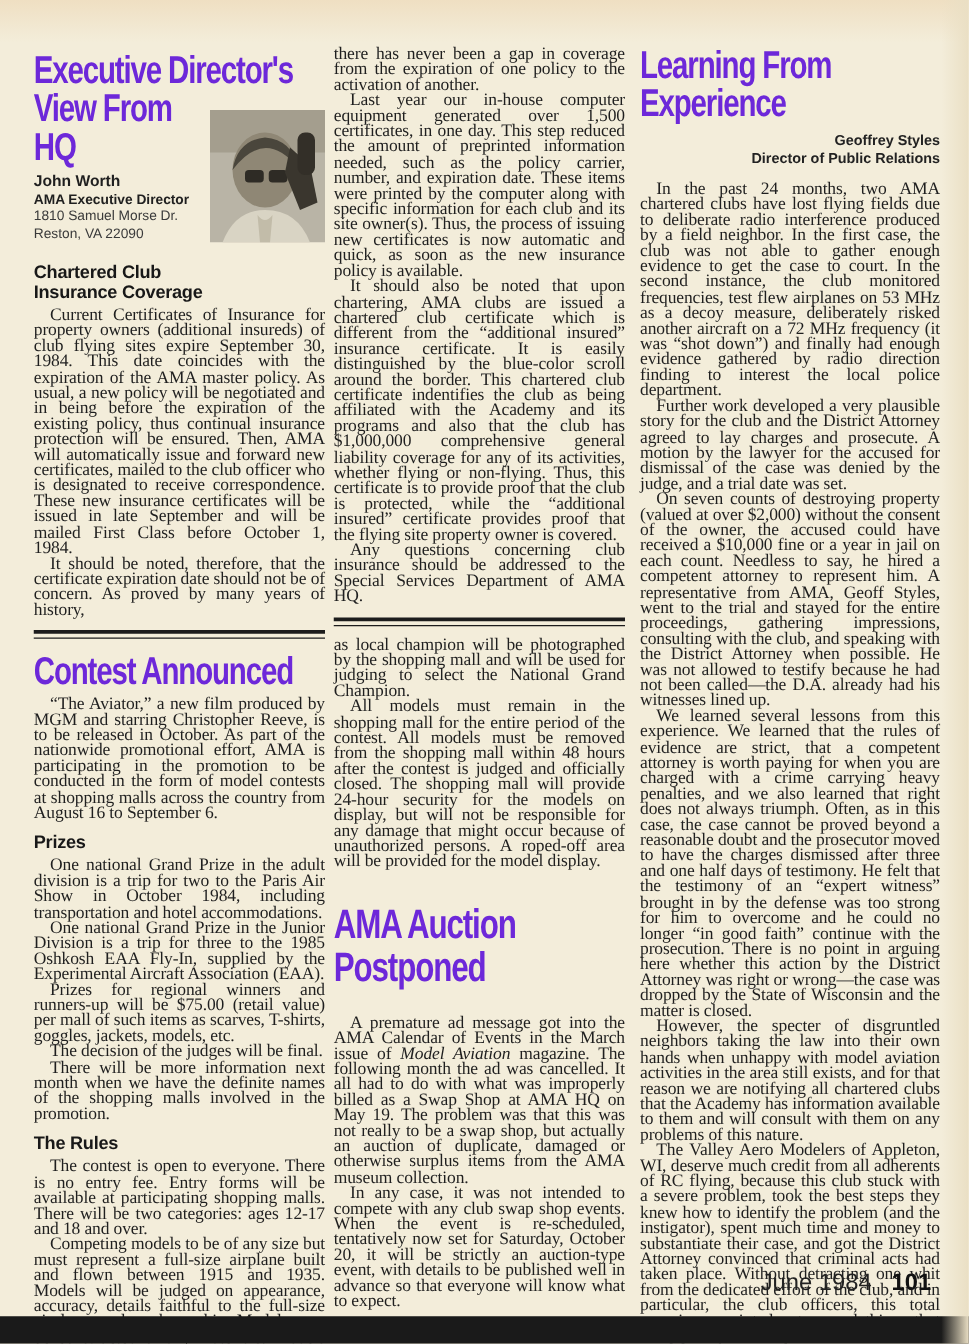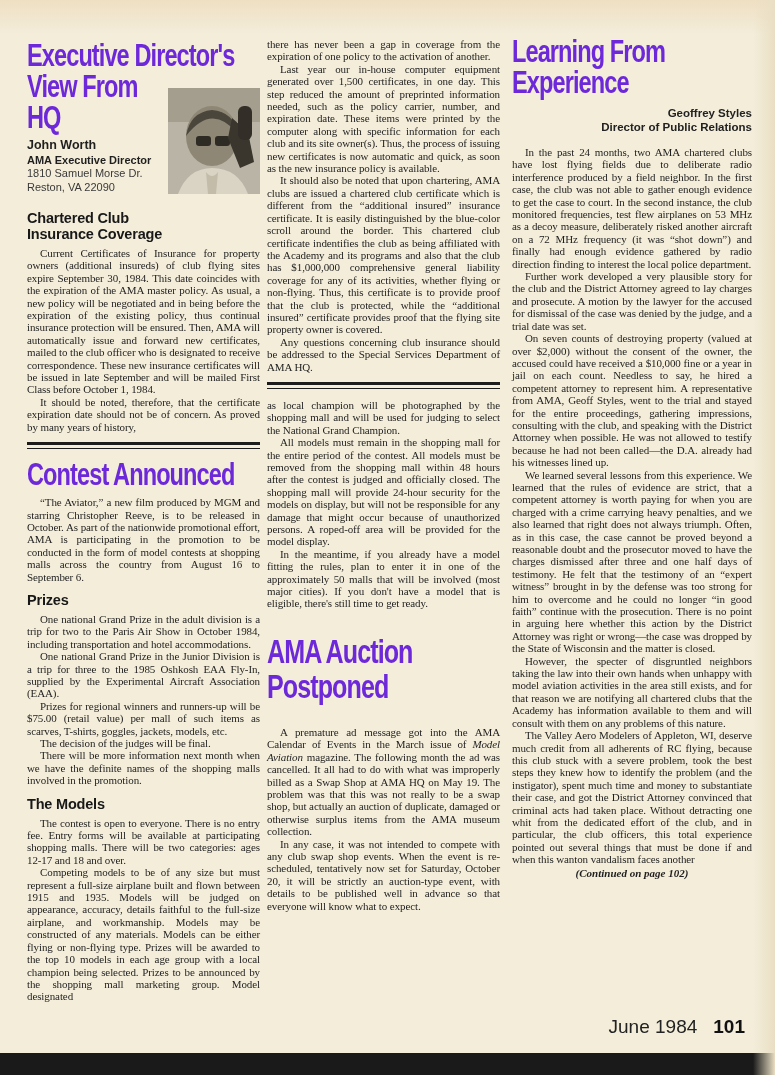--- a/index.html
+++ b/index.html
@@ -26,21 +26,21 @@
     display:block;font-family:"Liberation Sans",sans-serif;font-weight:700;
     font-size:31px;line-height:31px;letter-spacing:-1.2px;white-space:nowrap;
     transform:scaleX(0.76);transform-origin:0 50%;
   }
   .subhead{
     font-family:"Liberation Sans",sans-serif;font-weight:700;
     font-size:14.5px;line-height:16px;margin:9px 0 5px;letter-spacing:-0.2px;color:#181818;
   }
   .subhead .sh-line{display:block;}
   p.body{
-    font-size:11px;line-height:12.4px;margin:0;text-align:justify;
+    font-size:14px;line-height:12.4px;margin:0;text-align:justify;
     text-indent:13px;letter-spacing:-0.1px;
   }
   p.body.noindent{text-indent:0;}
   .double-rule{border-top:3px solid #1c1c1c;border-bottom:1.5px solid #1c1c1c;height:3px;margin:9px 0 10px;}
 
   .byline{margin-top:5px;width:142px;}
   .byline-name{font-family:"Liberation Sans",sans-serif;font-weight:700;font-size:12.5px;line-height:15px;}
   .byline-bold{font-family:"Liberation Sans",sans-serif;font-weight:700;font-size:11px;line-height:14px;}
   .byline-line{font-family:"Liberation Sans",sans-serif;font-size:11px;line-height:13.5px;color:#3a3a3a;}
 
@@ -116,36 +116,35 @@
 
   <p class="body">“The Aviator,” a new film produced by MGM and starring Christopher Reeve, is to be released in October. As part of the nationwide promotional effort, AMA is participating in the promotion to be conducted in the form of model contests at shopping malls across the country from August 16 to September 6.</p>
 
   <h2 class="subhead">Prizes</h2>
   <p class="body">One national Grand Prize in the adult division is a trip for two to the Paris Air Show in October 1984, including transportation and hotel accommodations.</p>
   <p class="body">One national Grand Prize in the Junior Division is a trip for three to the 1985 Oshkosh EAA Fly-In, supplied by the Experimental Aircraft Association (EAA).</p>
   <p class="body">Prizes for regional winners and runners-up will be $75.00 (retail value) per mall of such items as scarves, T-shirts, goggles, jackets, models, etc.</p>
   <p class="body">The decision of the judges will be final.</p>
   <p class="body">There will be more information next month when we have the definite names of the shopping malls involved in the promotion.</p>
 
-  <h2 class="subhead">The Models</h2>
+  <h2 class="subhead">The Rules</h2>
   <p class="body">The contest is open to everyone. There is no entry fee. Entry forms will be available at participating shopping malls. There will be two categories: ages 12-17 and 18 and over.</p>
   <p class="body">Competing models to be of any size but must represent a full-size airplane built and flown between 1915 and 1935. Models will be judged on appearance, accuracy, details faithful to the full-size airplane, and workmanship. Models may be constructed of any materials. Models can be either flying or non-flying type. Prizes will be awarded to the top 10 models in each age group with a local champion being selected. Prizes to be announced by the shopping mall marketing group. Model designated</p>
 </div>
 
 <div class="col" id="col2">
   <p class="body noindent">there has never been a gap in coverage from the expiration of one policy to the activation of another.</p>
   <p class="body">Last year our in-house computer equipment generated over 1,500 certificates, in one day. This step reduced the amount of preprinted information needed, such as the policy carrier, number, and expiration date. These items were printed by the computer along with specific information for each club and its site owner(s). Thus, the process of issuing new certificates is now automatic and quick, as soon as the new insurance policy is available.</p>
   <p class="body">It should also be noted that upon chartering, AMA clubs are issued a chartered club certificate which is different from the “additional insured” insurance certificate. It is easily distinguished by the blue-color scroll around the border. This chartered club certificate indentifies the club as being affiliated with the Academy and its programs and also that the club has $1,000,000 comprehensive general liability coverage for any of its activities, whether flying or non-flying. Thus, this certificate is to provide proof that the club is protected, while the “additional insured” certificate provides proof that the flying site property owner is covered.</p>
   <p class="body">Any questions concerning club insurance should be addressed to the Special Services Department of AMA HQ.</p>
 
   <div class="double-rule"></div>
 
   <p class="body noindent">as local champion will be photographed by the shopping mall and will be used for judging to select the National Grand Champion.</p>
   <p class="body">All models must remain in the shopping mall for the entire period of the contest. All models must be removed from the shopping mall within 48 hours after the contest is judged and officially closed. The shopping mall will provide 24-hour security for the models on display, but will not be responsible for any damage that might occur because of unauthorized persons. A roped-off area will be provided for the model display.</p>
-  <p class="body">In the meantime, if you already have a model fitting the rules, plan to enter it in one of the approximately 50 malls that will be involved (most major cities). If you don't have a model that is eligible, there's still time to get ready.</p>
 
   <h1 class="headline auction-head">
     <span class="hl-line">AMA Auction</span>
     <span class="hl-line">Postponed</span>
   </h1>
 
   <p class="body"><span>A premature ad message got into the AMA Calendar of Events in the March issue of </span><i>Model Aviation</i><span> magazine. The following month the ad was cancelled. It all had to do with what was improperly billed as a Swap Shop at AMA HQ on May 19. The problem was that this was not really to be a swap shop, but actually an auction of duplicate, damaged or otherwise surplus items from the AMA museum collection.</span></p>
   <p class="body">In any case, it was not intended to compete with any club swap shop events. When the event is re-scheduled, tentatively now set for Saturday, October 20, it will be strictly an auction-type event, with details to be published well in advance so that everyone will know what to expect.</p>
 </div>
 

